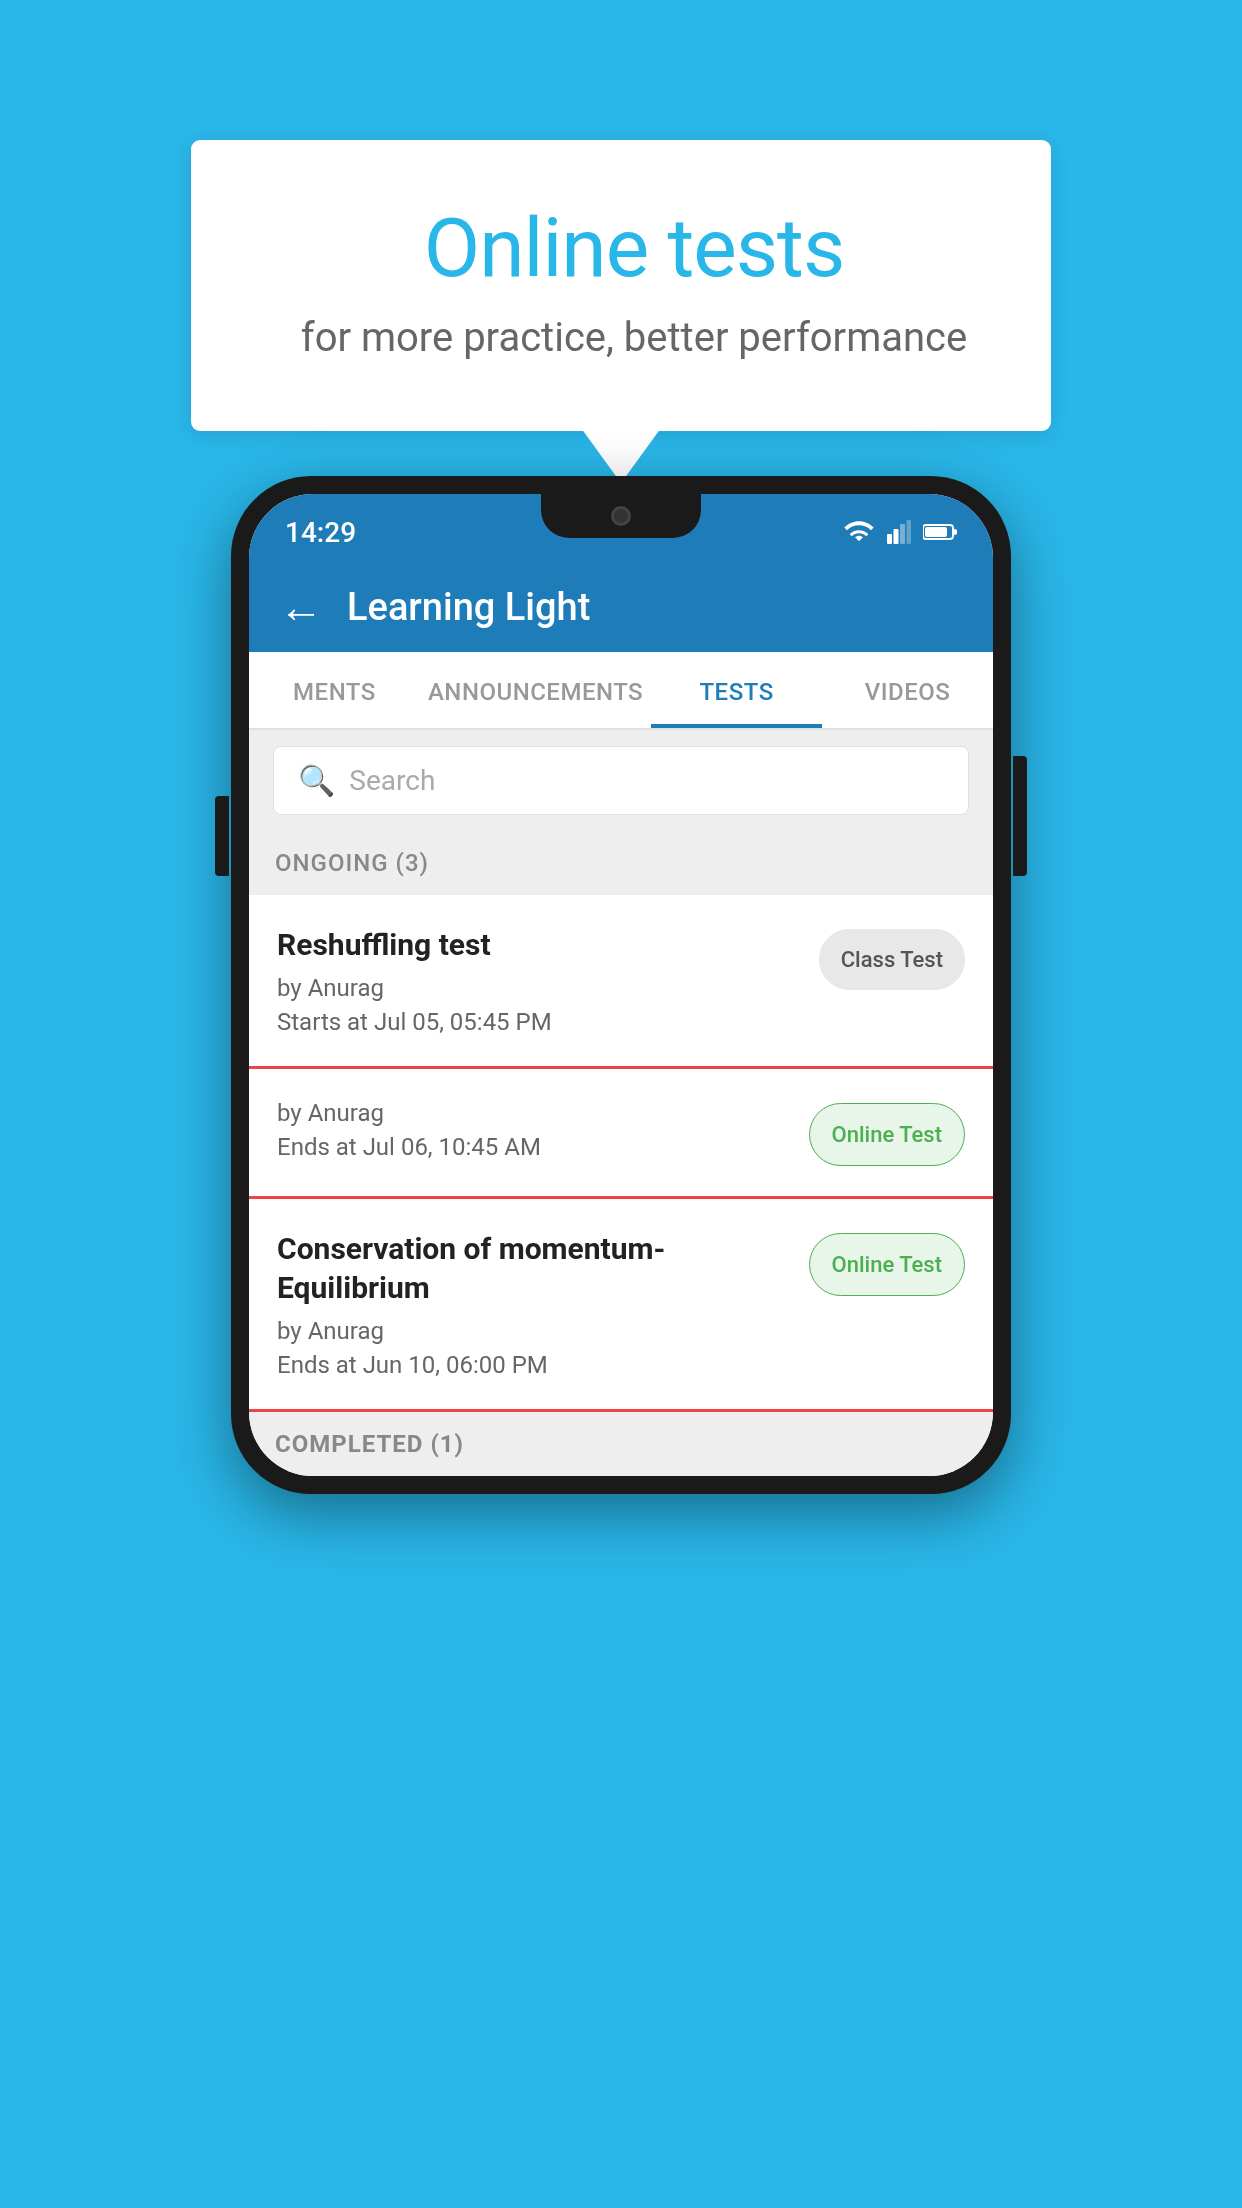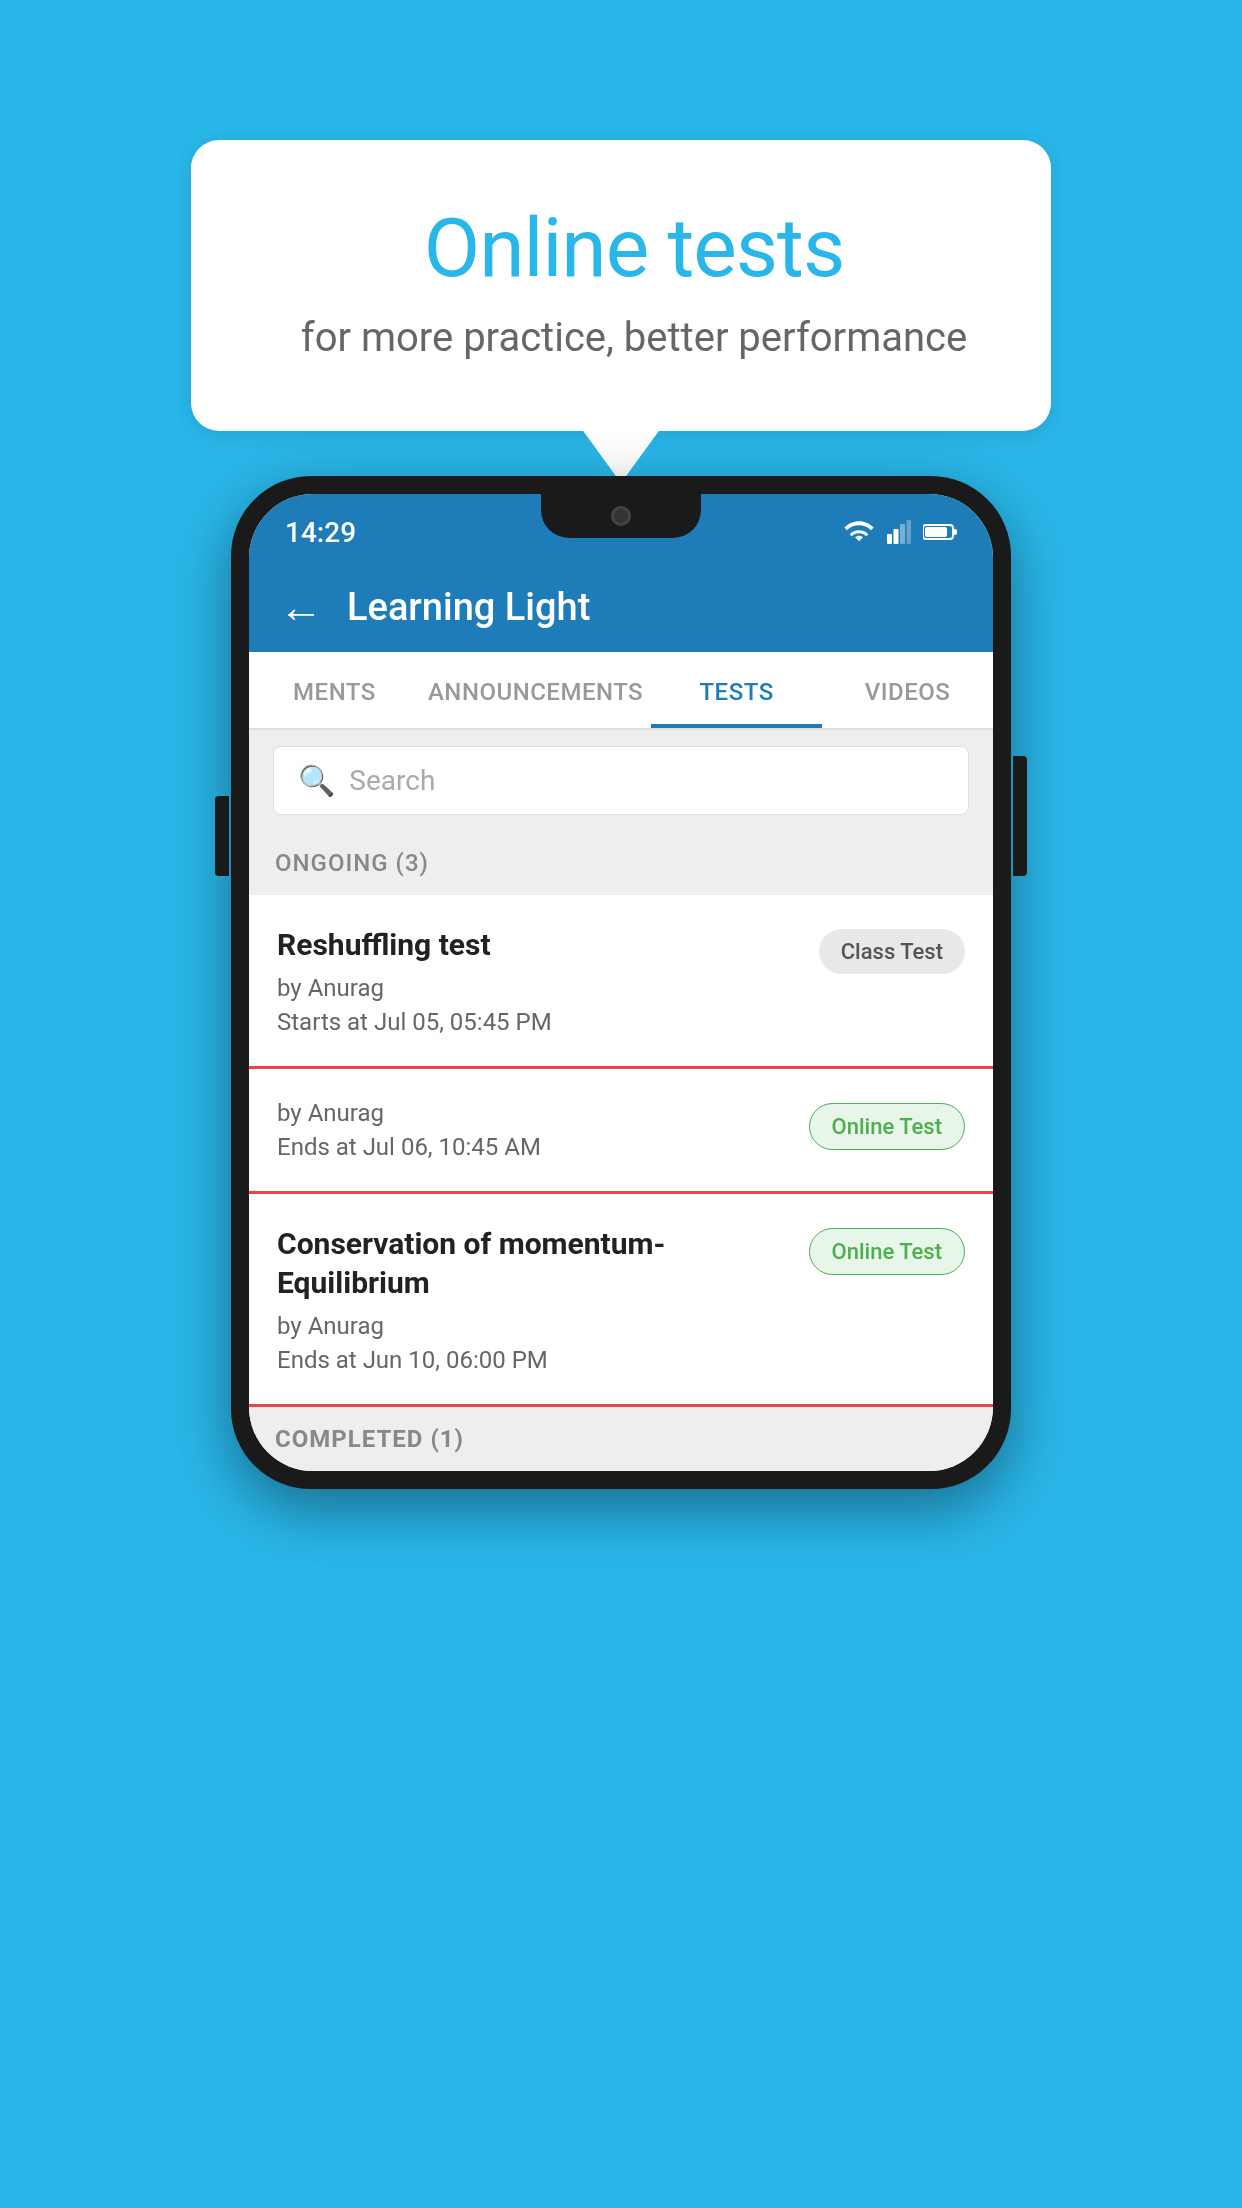--- a/index.html
+++ b/index.html
@@ -18,21 +18,21 @@
     .speech-bubble-container {
       position: absolute;
       top: 140px;
       left: 50%;
       transform: translateX(-50%);
       width: 860px;
     }
 
     .speech-bubble {
       background: white;
-      border-radius: 28px;
+      border-radius: 9px;
       padding: 60px 80px 70px 106px;
       box-shadow: 0 4px 20px rgba(0,0,0,0.1);
       position: relative;
     }
 
     .speech-bubble::after {
       content: '';
       position: absolute;
       bottom: -52px;
       left: 50%;
@@ -286,21 +286,21 @@
       margin-bottom: 6px;
     }
 
     .test-time {
       font-size: 24px;
       color: #666;
     }
 
     .test-badge {
       border-radius: 40px;
-      padding: 10px 22px;
+      padding: 18px 22px;
       font-size: 22px;
       font-weight: 500;
       white-space: nowrap;
       margin-top: 4px;
       flex-shrink: 0;
     }
 
     .badge-class {
       background: #e8e8e8;
       color: #555;

